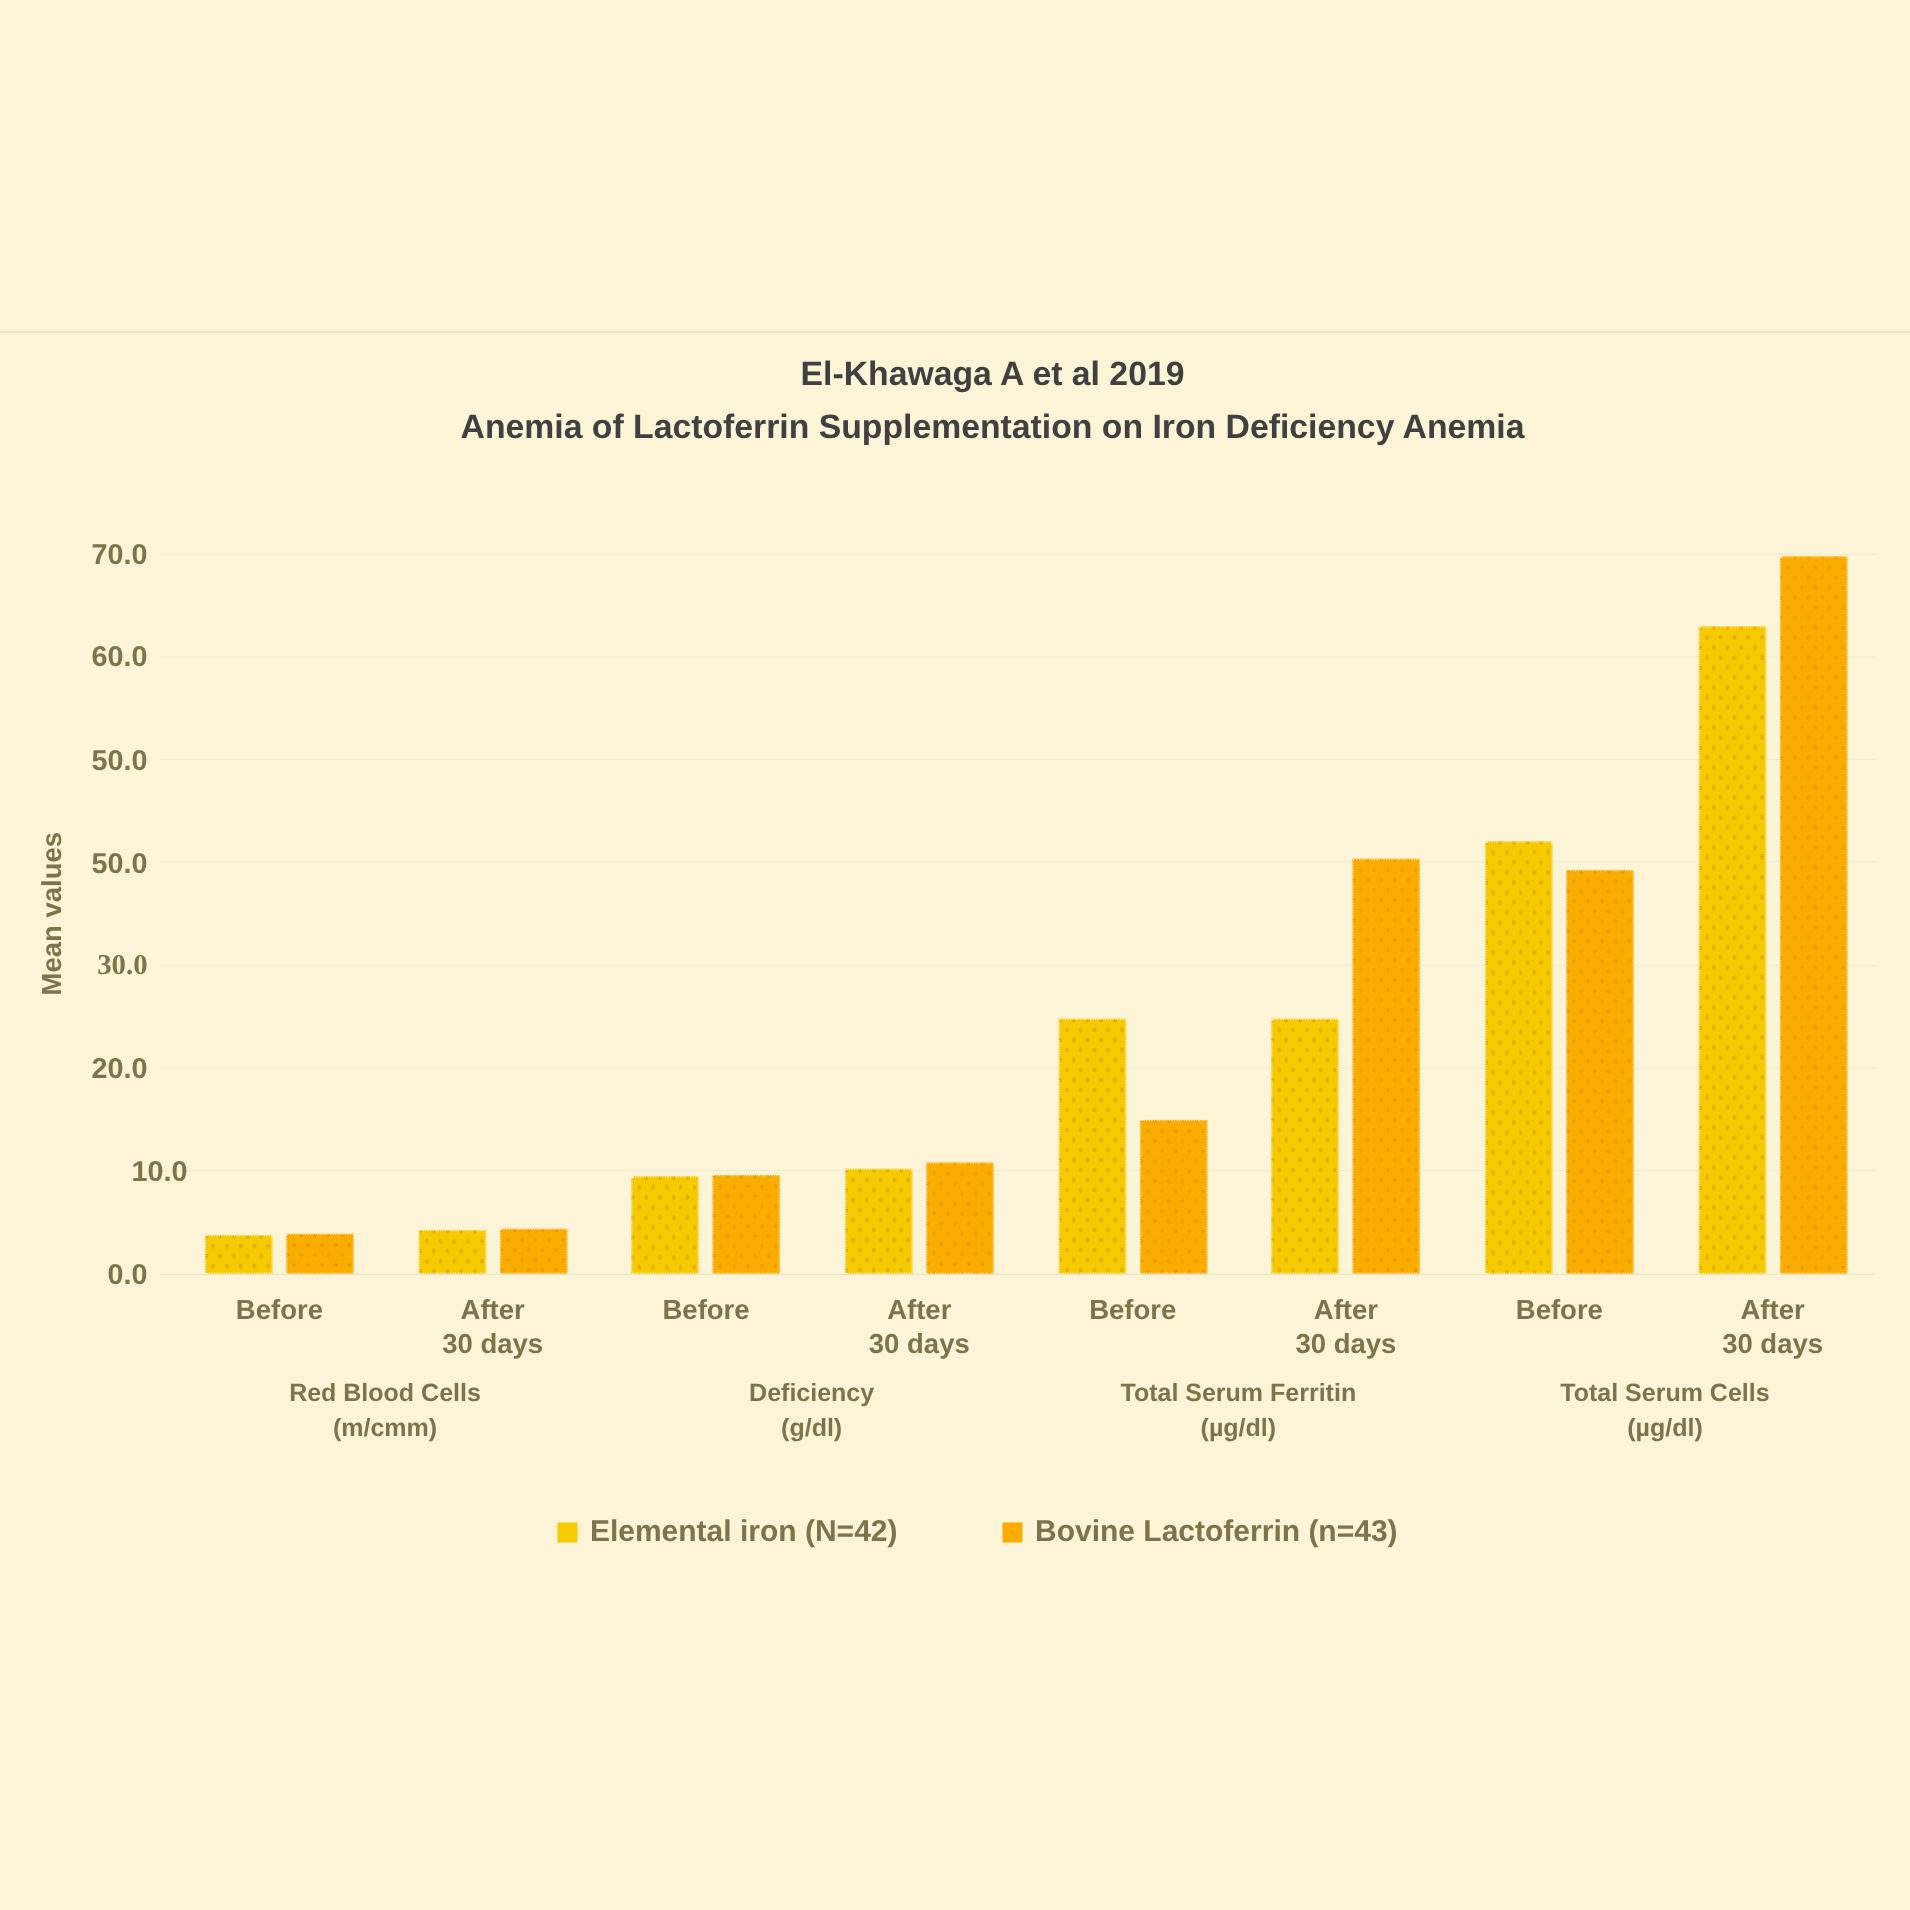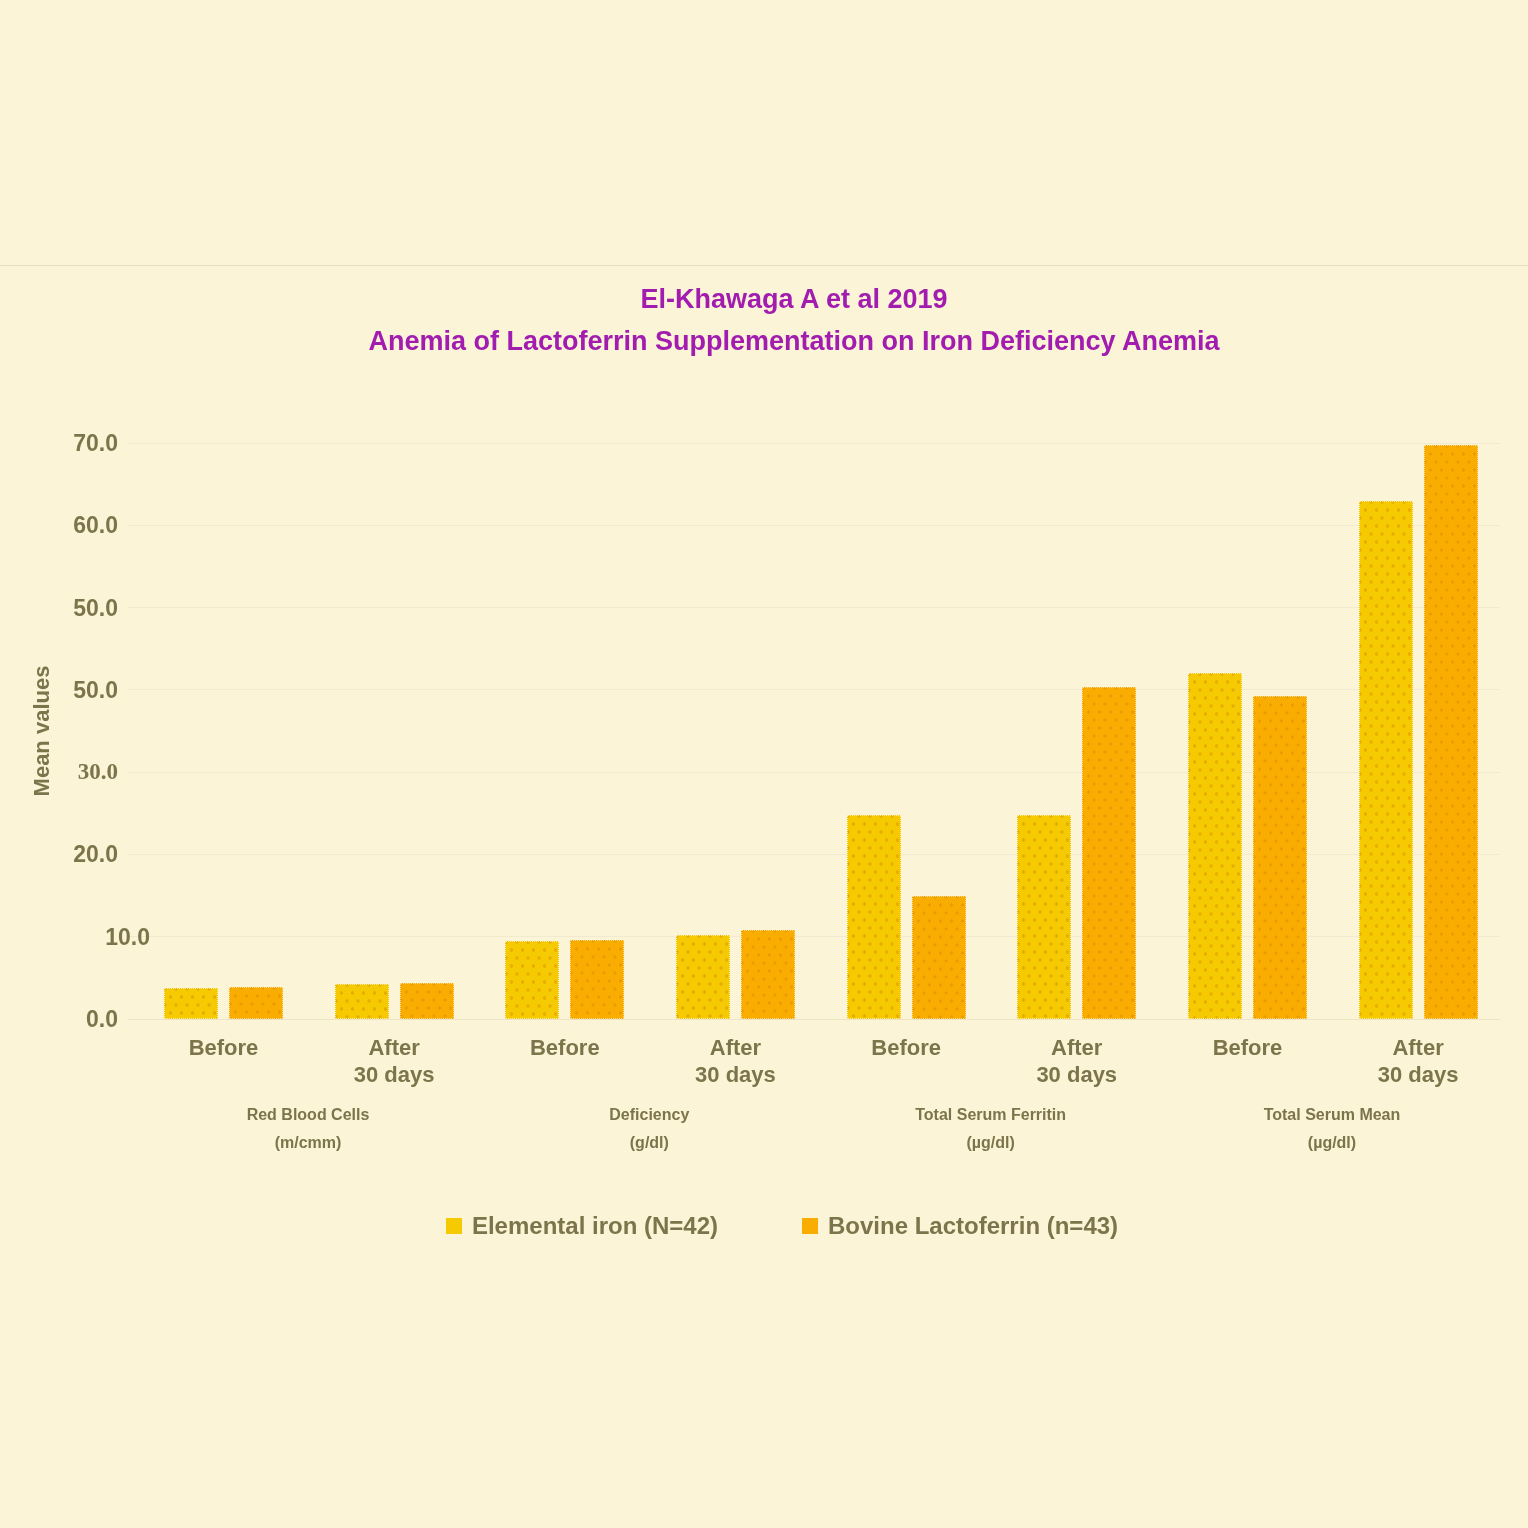--- a/index.html
+++ b/index.html
@@ -9,21 +9,21 @@
     font-family:"Liberation Sans", sans-serif;
     font-weight:bold;
     color:#7c744a;
   }
   .chart-panel {
     position:absolute; left:0; top:265px; right:0; bottom:0;
     border-top:1px solid #e7dfc2;
   }
   .title-block {
     position:absolute; left:60px; right:0; top:12px;
-    text-align:center; font-size:27px; line-height:42px; color:#a21caf;
+    text-align:center; font-size:27px; line-height:42px; color:#404040;
   }
   .ylabel {
     position:absolute; left:-58px; top:452px; width:200px; height:26px;
     transform:rotate(-90deg); transform-origin:center;
     text-align:center; font-size:22px;
   }
   .plot-area {
     position:absolute; left:0; top:177px; width:1528px; height:576px;
   }
   .gridline {
@@ -55,21 +55,21 @@
     background-size:11px 16px;
     background-position:0 0, 5.5px 8px;
     border:1px dotted #fbd98e;
   }
   .pair-label {
     position:absolute; top:768px; width:160px;
     text-align:center; font-size:22px; line-height:27px;
   }
   .group-label {
     position:absolute; top:835px; width:320px;
-    text-align:center; font-size:16px; line-height:28px;
+    text-align:center; font-size:20px; line-height:28px;
   }
   .legend {
     position:absolute; left:0; right:0; top:946px;
     display:flex; justify-content:center; align-items:center; gap:48px;
   }
   .legend-item { display:flex; align-items:center;margin-left:36px; }
   .legend-swatch {
     width:16px; height:16px; margin-right:10px; display:inline-block;
   }
   .legend-label { font-size:24px; }
@@ -148,21 +148,21 @@
       <div class="group-label" style="left: 830.66px; text-align: center;">
         <div>Total Serum Ferritin</div>
         <div>(µg/dl)</div>
       </div>
       <div class="pair-label" style="left: 1167.49px;">Before</div>
       <div class="pair-label" style="left: 1338.09px;">
         <div>After</div>
         <div>30 days</div>
       </div>
       <div class="group-label" style="left: 1171.99px;">
-        <div>Total Serum Mean</div>
+        <div>Total Serum Cells</div>
         <div>(µg/dl)</div>
       </div>
     </div>
 
   <div class="legend" id="legend">
       <div class="legend-item">
         <span class="legend-swatch" style="background: rgb(246, 202, 1);"></span>
         <span class="legend-label">Elemental iron (N=42)</span>
       </div>
       <div class="legend-item">

